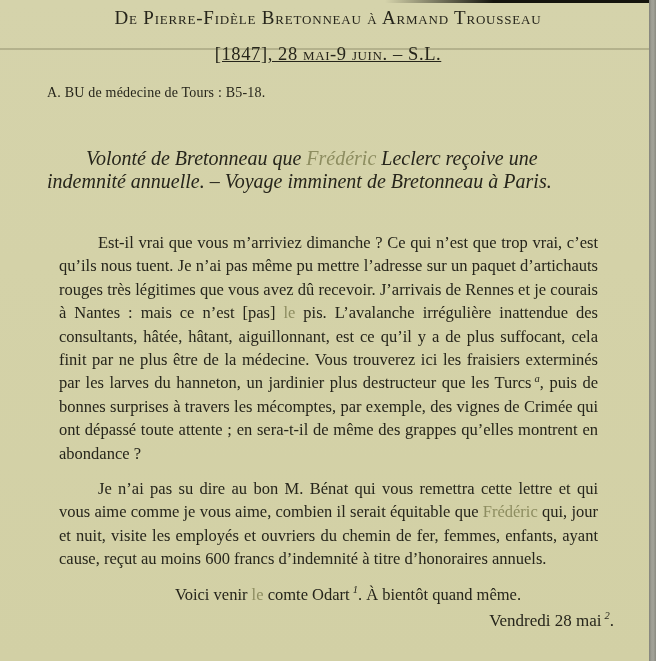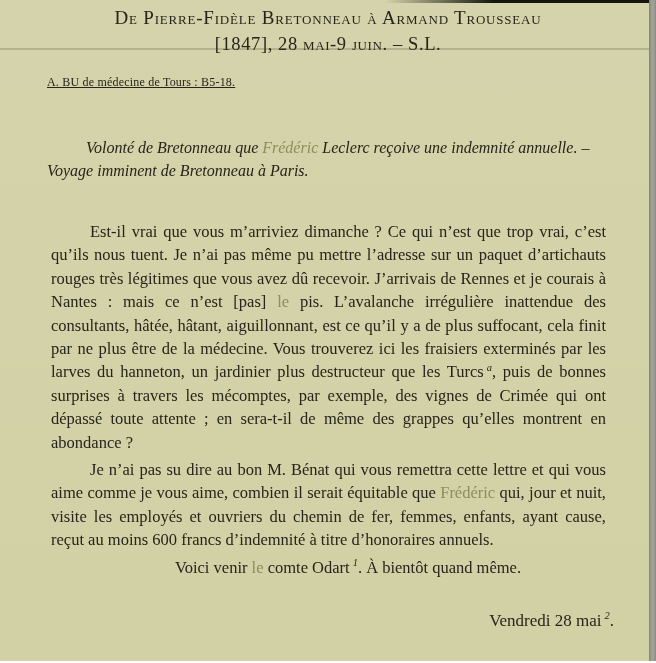--- a/index.html
+++ b/index.html
@@ -30,47 +30,47 @@
     font-variant: small-caps;
     font-size: 19px;
     letter-spacing: 0.8px;
     line-height: 22px;
   }
   .header-dateline {
     font-variant: small-caps;
     font-size: 18.5px;
     letter-spacing: 0.6px;
     line-height: 20px;
-    margin-top: 5px;
+    margin-top: 15px;
+    text-decoration: underline;
   }
 
   .rule {
     position: absolute; left: 0; top: 48px; width: 656px; height: 2px;
     background: rgba(62, 62, 38, 0.22);
   }
 
   .source-note {
     margin: 21px 46px 0 47px;
-    font-size: 12px;
+    font-size: 14px;
     letter-spacing: 0.2px;
-    text-decoration: underline;
   }
 
   .summary {
     margin: 46px 46px 0 47px;
     font-style: italic;
-    font-size: 16px;
+    font-size: 20px;
     line-height: 23px;
     text-indent: 39px;
     text-align: left;
   }
 
   .body-text { margin: 38px 46px 0 47px; }
   .body-text p {
-    margin: 4px;
+    margin: 12px;
     font-size: 16.5px;
     line-height: 23.4px;
     text-align: justify;
     text-indent: 39px;
   }
   .body-text p:last-child { text-align: center; }
 
   .hl { color: #8d8d60; }
 
   sup.note-ref {

